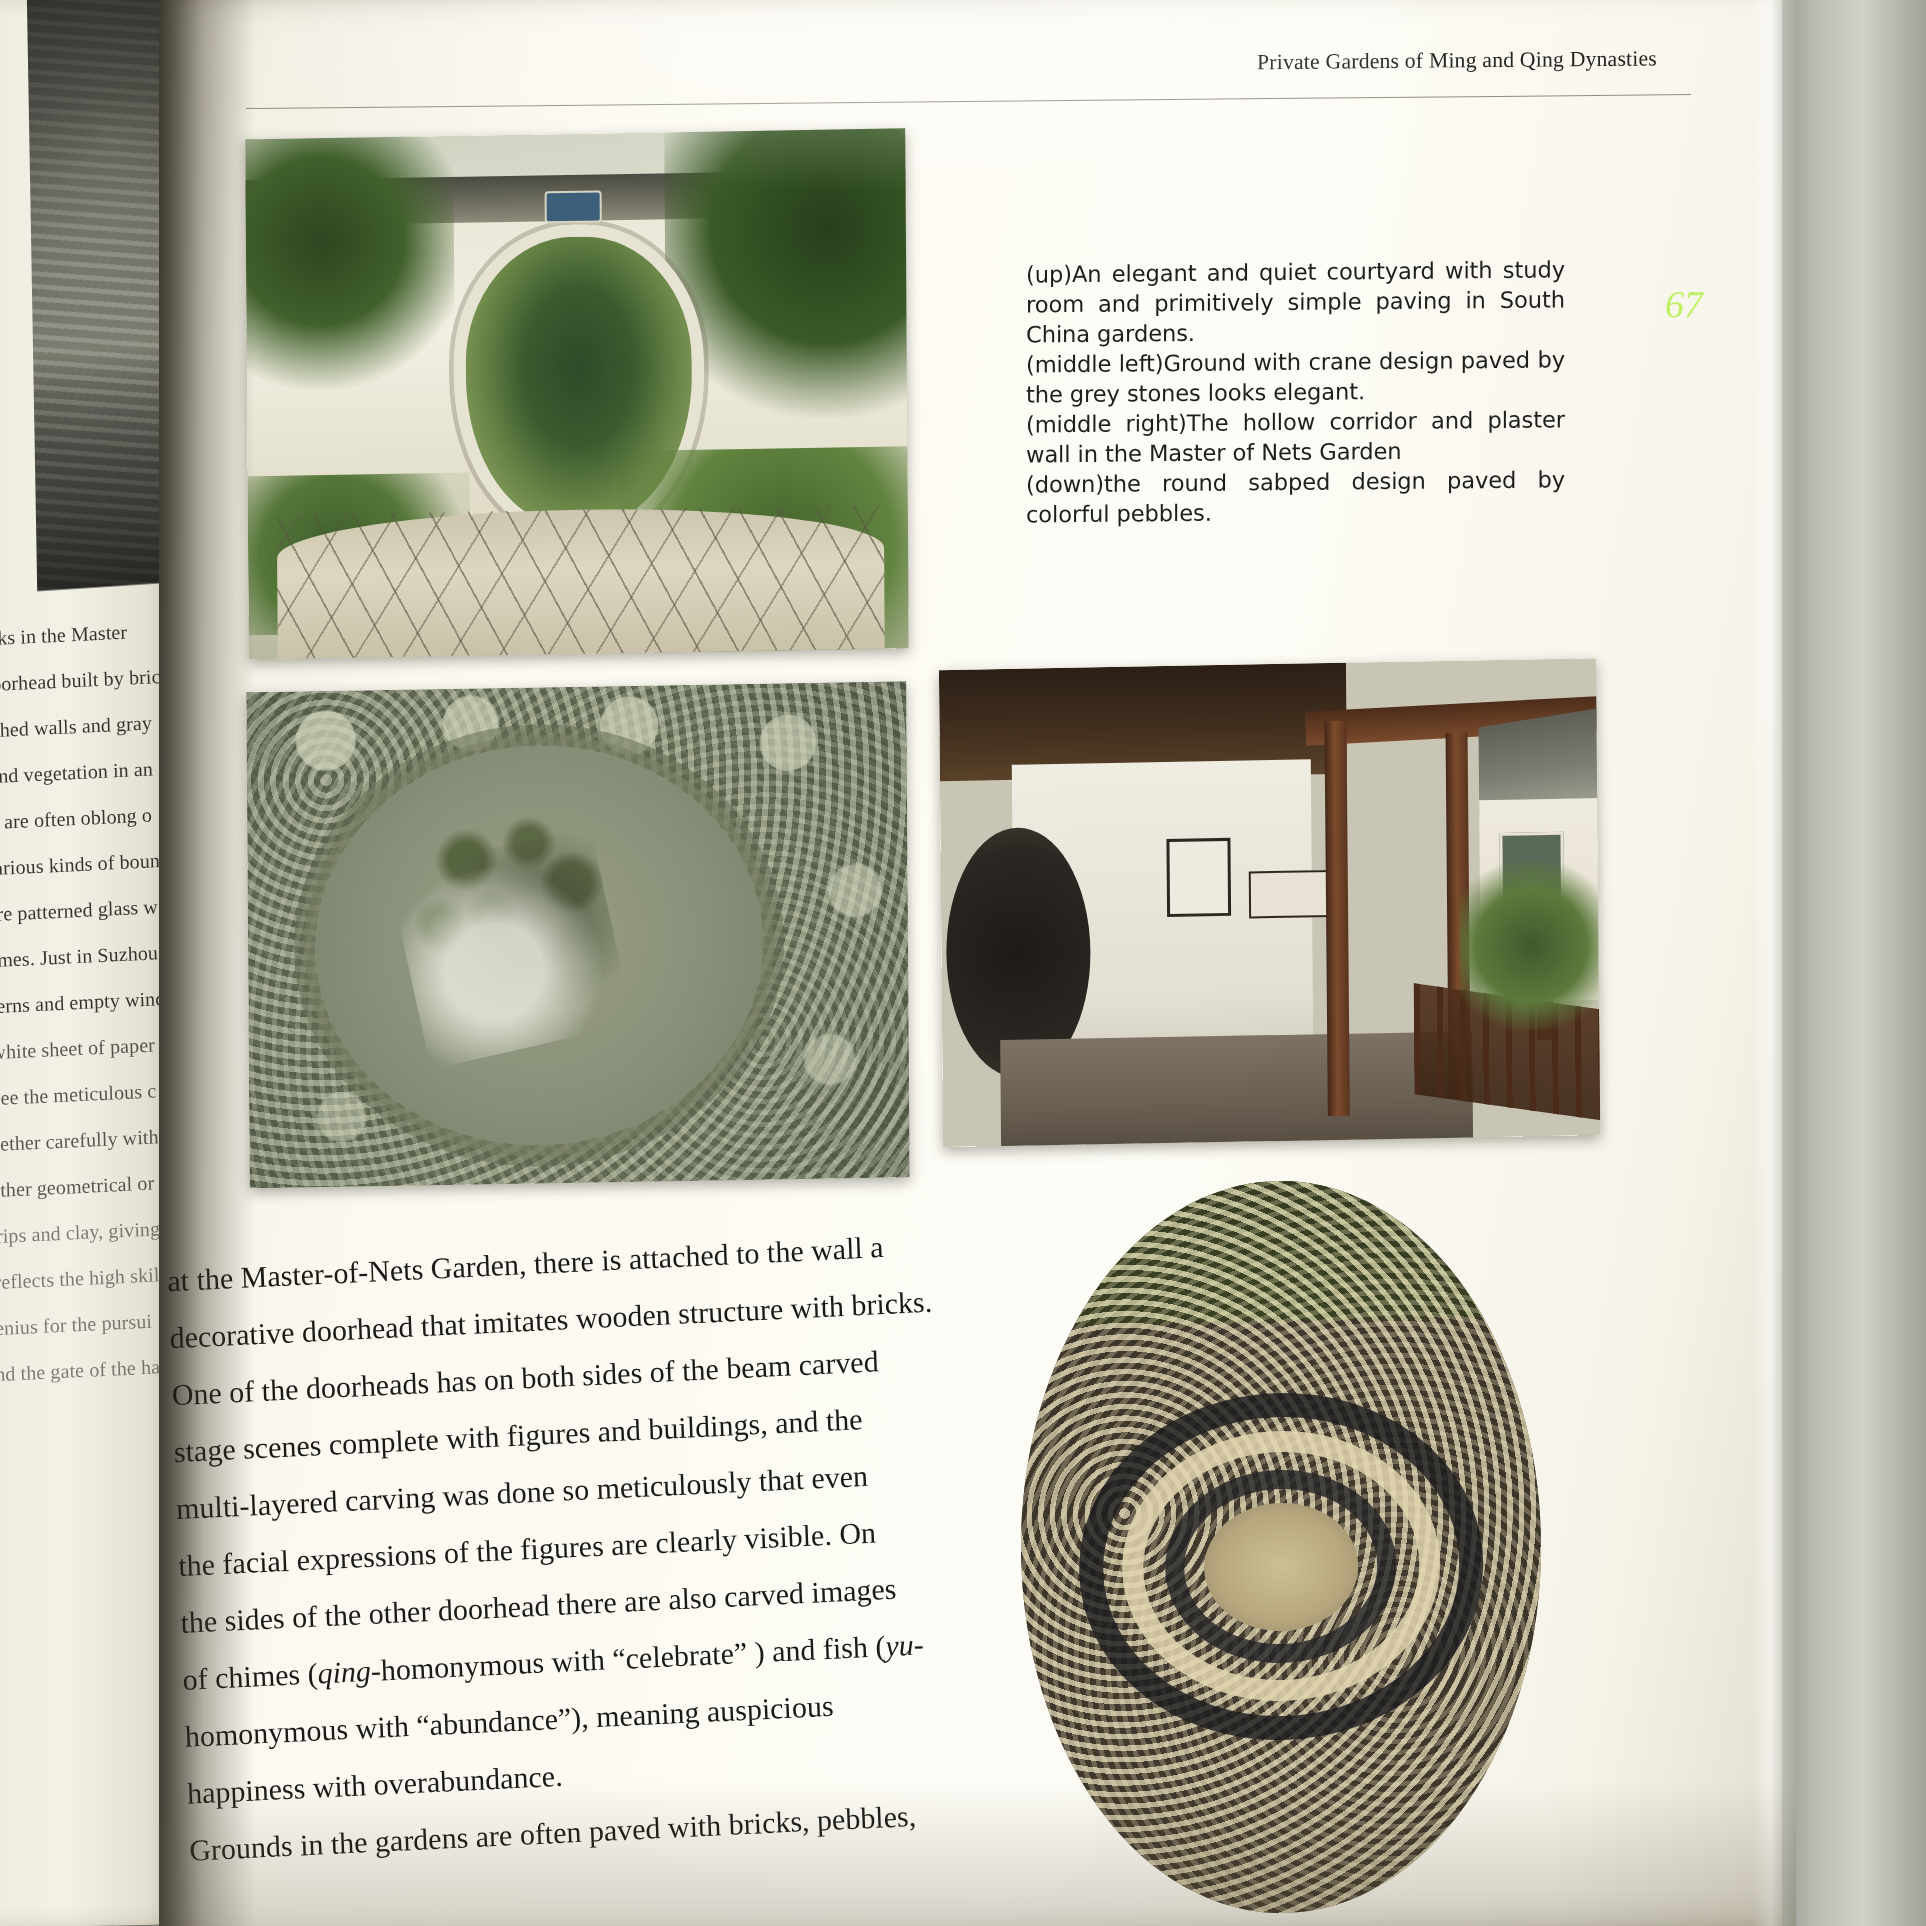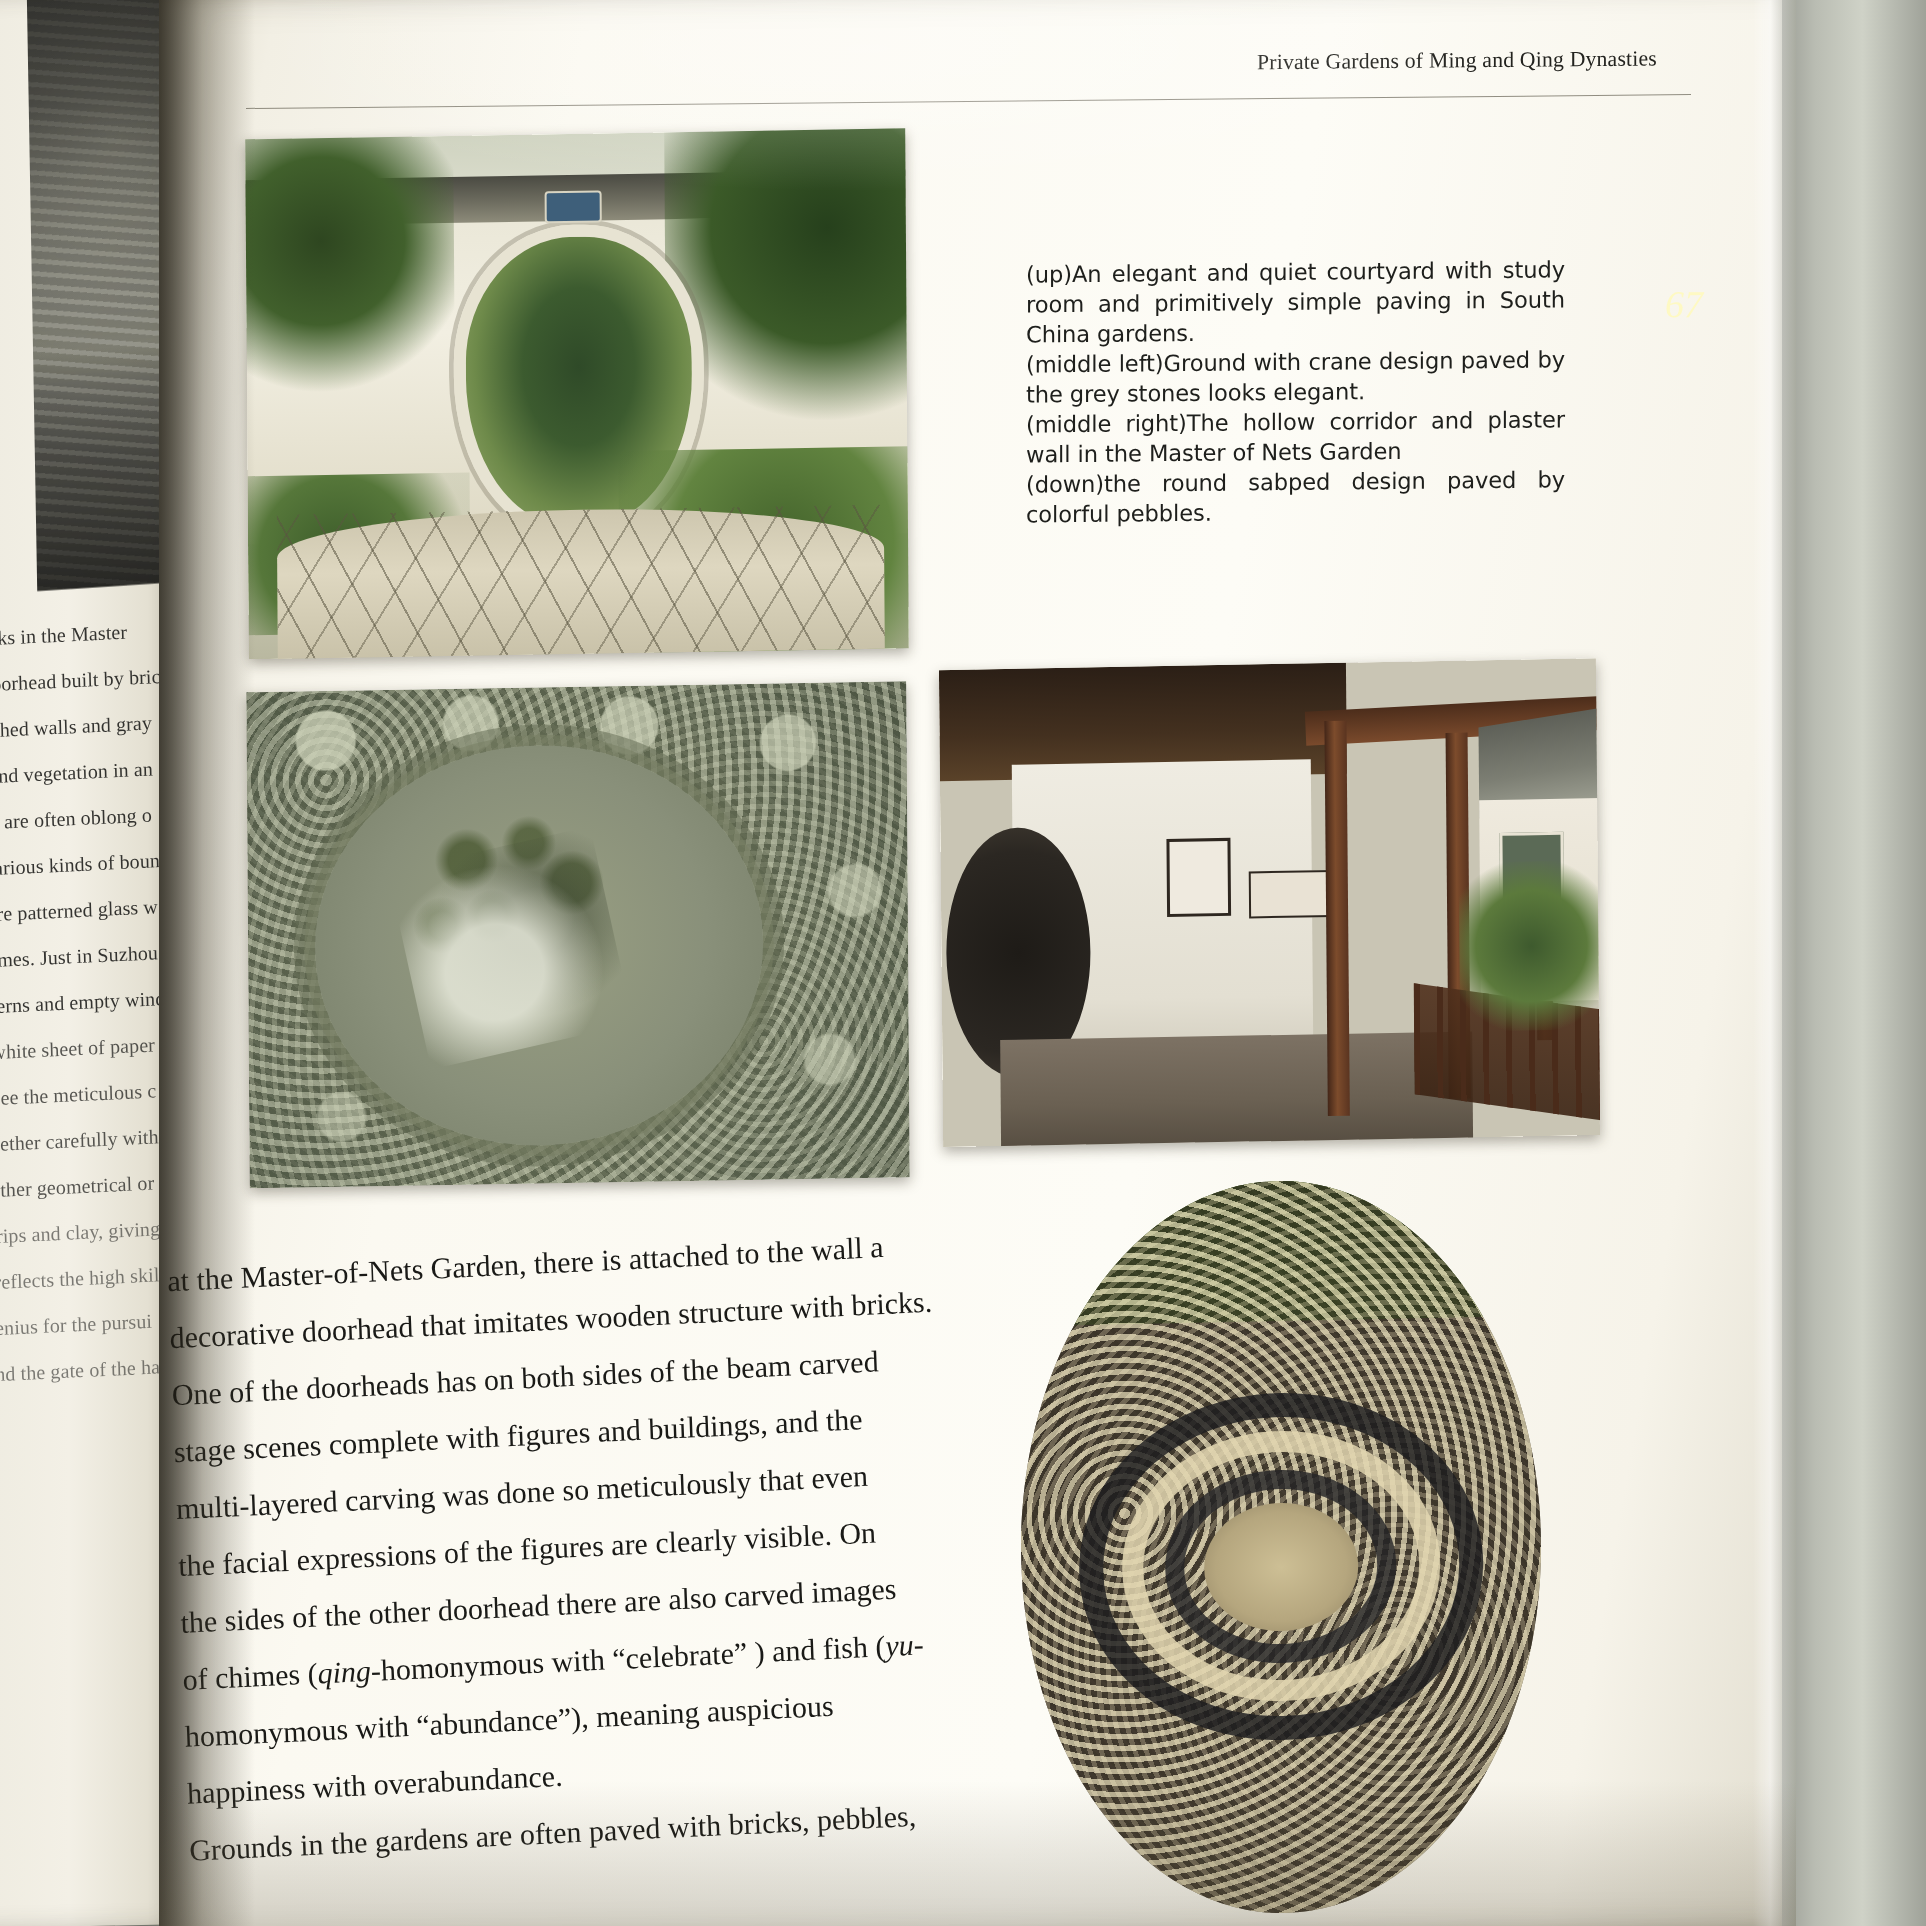--- a/index.html
+++ b/index.html
@@ -122,21 +122,21 @@
     color: #23231f;
     letter-spacing: 0.2px;
     white-space: nowrap;
   }
   .folio {
     position: absolute;
     right: 79px; top: 299px;
     font-family: "Liberation Serif", serif;
     font-style: italic;
     font-size: 38px;
-    color: #fef9c3;
+    color: #bef264;
     margin-left: 39px;
   }
 
   
   .photo {
     position: absolute;
     overflow: hidden;
   }
   .ph1 { left: 88px; top: 140px; width: 660px; height: 520px; transform: rotate(-0.4deg); }
   .ph2 { left: 89px; top: 693px; width: 660px; height: 496px; transform: rotate(-0.4deg); }

